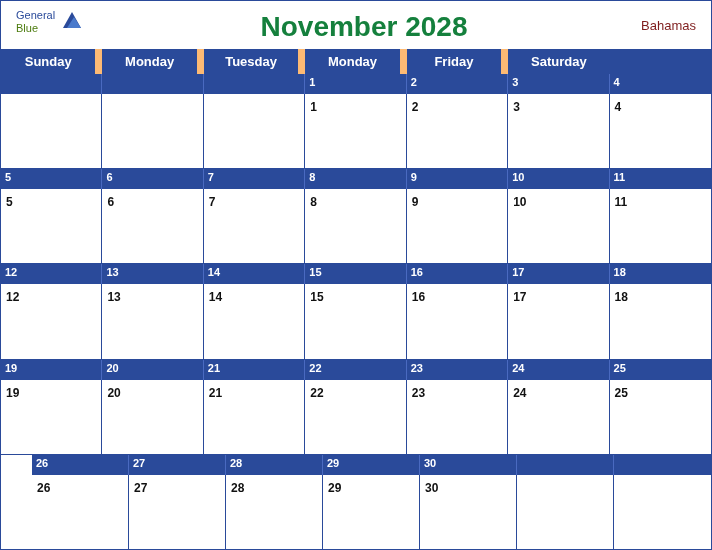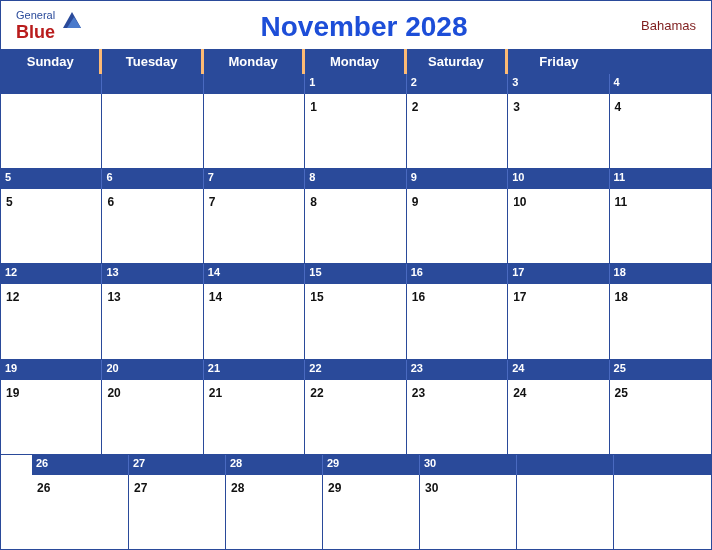--- a/index.html
+++ b/index.html
@@ -33,28 +33,28 @@
       flex-direction: column;
       align-items: flex-start;
     }
     .logo-general {
       font-size: 11px;
       color: #2a4a9a;
       font-weight: normal;
       line-height: 1.2;
     }
     .logo-blue {
-      font-size: 18px;
-      color: #b91c1c;
-      font-weight: bold;
+      font-size: 11px;
+      color: #4d7c0f;
+      font-weight: normal;
       line-height: 1.2;
     }
     .month-title {
       font-size: 28px;
-      color: #1d4ed8;
+      color: #15803d;
       font-weight: bold;
       text-align: center;
       margin-left: 16px;
     }
     .country-label {
       position: absolute;
       right: 15px;
       top: 50%;
       transform: translateY(-50%);
       font-size: 13px;
@@ -64,21 +64,21 @@
       display: grid;
       grid-template-columns: repeat(7, 1fr);
       background: #2a4a9a;
     }
     .day-header {
       color: #fff;
       text-align: center;
       padding: 5px 2px;
       font-size: 13px;
       font-weight: bold;
-      border-right: 3px solid #fdba74;
+      border-right: 7px solid #fdba74;
     }
     .day-header:last-child {
       border-right: none;
     }
     .day-num {
       font-size: 12px;
       color: #1a1a1a;
       font-weight: bold;
     }
     .weeks-container {
@@ -148,25 +148,25 @@
     <svg style="position:absolute;left:60px;top:8px;" width="22" height="22" viewBox="0 0 22 22">
       <polygon points="11,3 20,19 2,19" fill="#2a4a9a"></polygon>
       <polygon points="6,19 13,8 20,19" fill="#4a7acc"></polygon>
     </svg>
     <h1 class="month-title">November 2028</h1>
     <span class="country-label">Bahamas</span>
   </div>
 
   <div class="day-headers">
     <div class="day-header">Sunday</div>
+    <div class="day-header">Monday</div>
     <div class="day-header">Tuesday</div>
     <div class="day-header">Monday</div>
-    <div class="day-header">Monday</div>
+    <div class="day-header">Friday</div>
     <div class="day-header">Saturday</div>
-    <div class="day-header">Friday</div>
   </div>
 
   <div class="weeks-container" id="weeks-container">
   <div class="week-row-block">
         <div class="week-header-strip">
           <div class="week-num-cell"></div>
           <div class="week-num-cell"></div>
           <div class="week-num-cell"></div>
           <div class="week-num-cell">1</div>
           <div class="week-num-cell">2</div>

